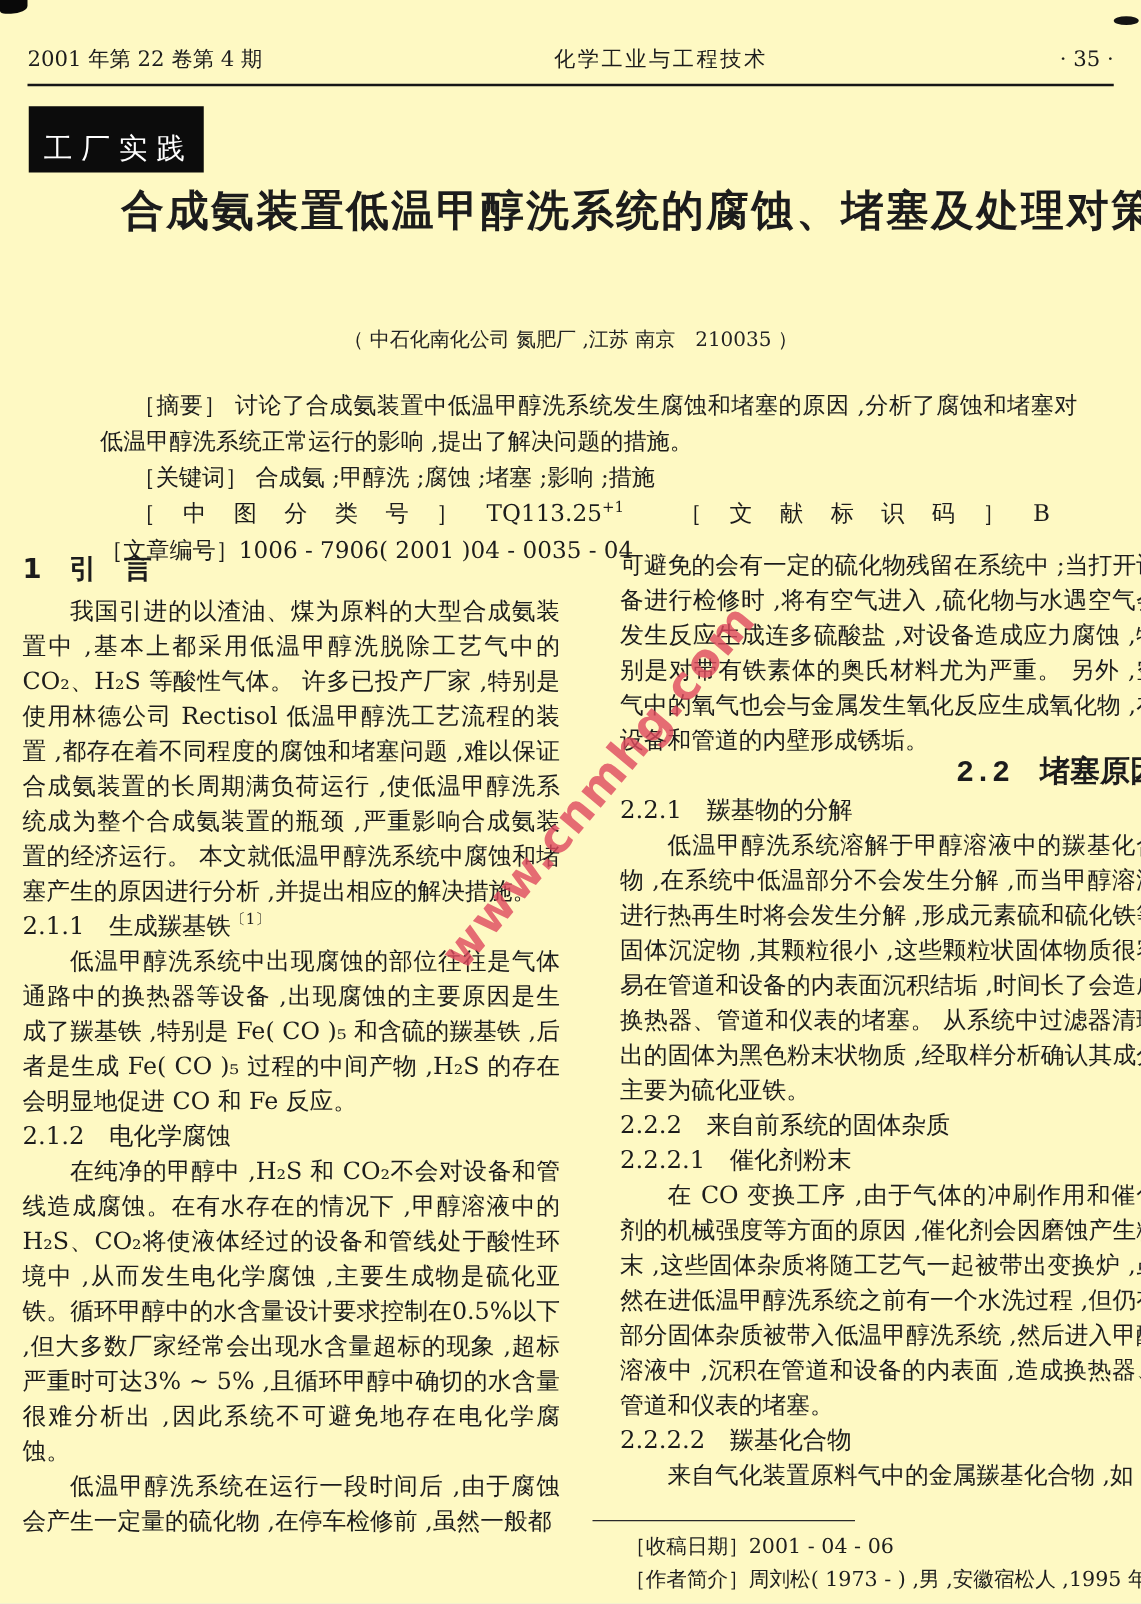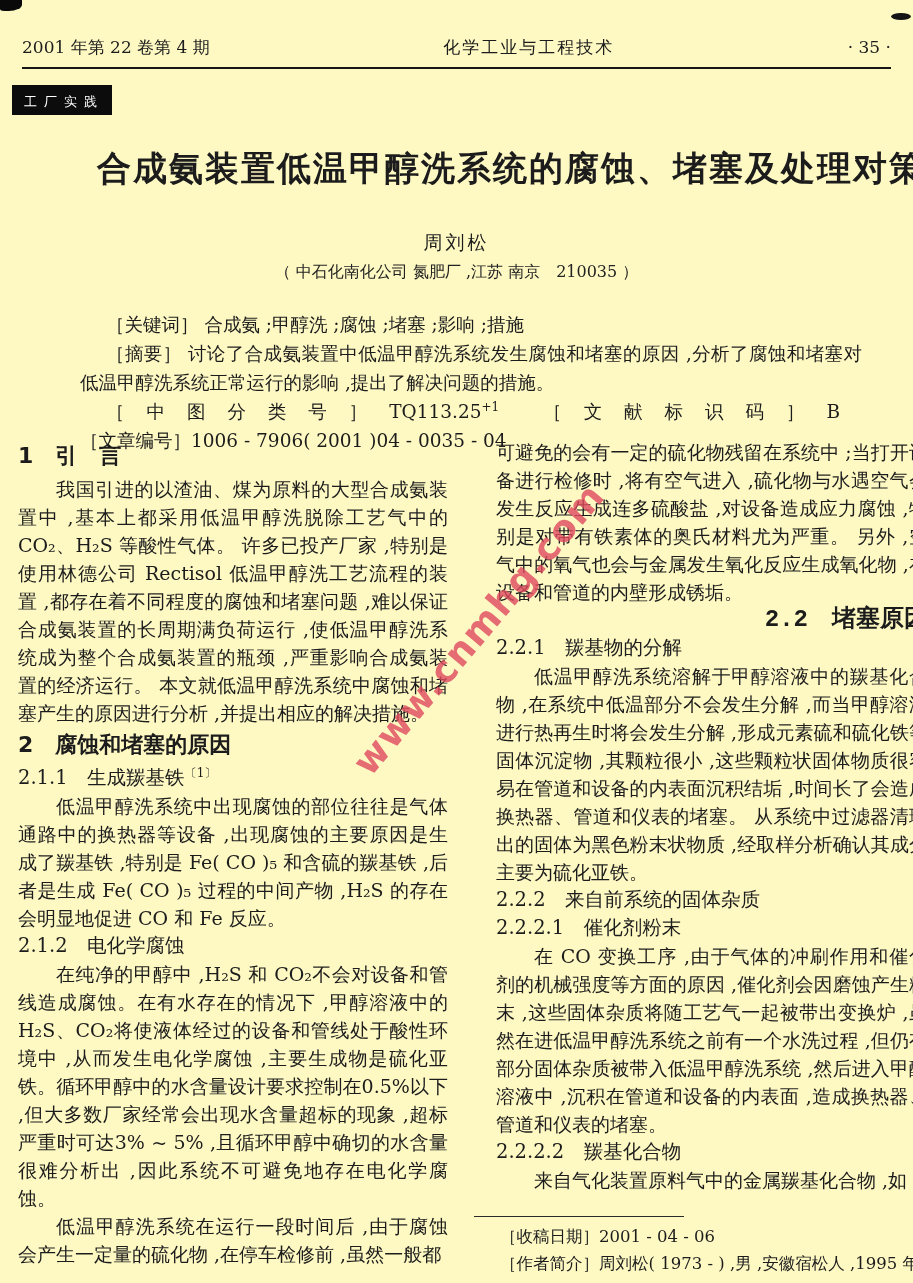--- a/index.html
+++ b/index.html
@@ -17,25 +17,25 @@
     position:absolute;left:22px;top:36px;width:869px;
     display:flex;justify-content:space-between;align-items:baseline;
     font-size:17px;font-family:"DejaVu Serif", serif;
   }
   .hdr .journal{letter-spacing:2px;}
   .hdr-rule{
     position:absolute;left:22px;top:67px;width:869px;height:0;
     border-top:2.4px solid #161616;
   }
   .tag-box{
-    position:absolute;left:12px;top:85px;
+    position:absolute;left:23px;top:85px;
     background:#0c0c0c;color:#fff;
     font-family:"DejaVu Sans", sans-serif;
-    font-size:13px;letter-spacing:7px;
-    padding:8px 8px 4px 12px;
+    font-size:23px;letter-spacing:7px;
+    padding:18px 8px 4px 12px;
   }
   
   .title{
     position:absolute;left:12px;top:146px;width:913px;
     text-align:right;
     font-family:"DejaVu Sans", sans-serif;
     font-size:34px;font-weight:bold;letter-spacing:2px;
   }
   .author{
     position:absolute;left:0;top:230px;width:913px;
@@ -110,39 +110,37 @@
   <div class="hdr">
     <span>2001 年第 22 卷第 4 期</span>
     <span class="journal">化学工业与工程技术</span>
     <span>·  35 ·</span>
   </div>
   <div class="hdr-rule"></div>
 
   <div class="tag-box">工厂实践</div>
 
   <div class="title">合成氨装置低温甲醇洗系统的腐蚀、堵塞及处理对策</div>
-  <div class="author">周刘松</div>
   <div class="affil">（ 中石化南化公司 氮肥厂 ,江苏 南京　210035 ）</div>
 
   <div class="meta-block">
     <div class="line">
-      <span class="label">［关键词］</span><span>  合成氨 ;甲醇洗 ;腐蚀 ;堵塞 ;影响 ;措施</span>
+      <span class="label">［摘要］</span><span>  讨论了合成氨装置中低温甲醇洗系统发生腐蚀和堵塞的原因 ,分析了腐蚀和堵塞对低温甲醇洗系统正常运行的影响 ,提出了解决问题的措施。</span>
     </div>
     <div class="line">
-      <span class="label">［摘要］</span><span>  讨论了合成氨装置中低温甲醇洗系统发生腐蚀和堵塞的原因 ,分析了腐蚀和堵塞对低温甲醇洗系统正常运行的影响 ,提出了解决问题的措施。</span>
+      <span class="label">［关键词］</span><span>  合成氨 ;甲醇洗 ;腐蚀 ;堵塞 ;影响 ;措施</span>
     </div>
     <div class="line">
       <span class="meta-pair"><span class="label">［中图分类号］</span><span>TQ113.25</span><sup>+1</sup></span><span class="meta-pair"><span class="label">［文献标识码］</span><span>B</span></span><span class="meta-pair"><span class="label">［文章编号］</span><span>1006 - 7906( 2001 )04 - 0035 - 04</span></span>
     </div>
   </div>
 
   <div class="col col-left">
       <div class="blk h1">1　引　言</div>
       <div class="blk p">我国引进的以渣油、煤为原料的大型合成氨装置中 ,基本上都采用低温甲醇洗脱除工艺气中的CO₂、H₂S 等酸性气体。 许多已投产厂家 ,特别是使用林德公司 Rectisol 低温甲醇洗工艺流程的装置 ,都存在着不同程度的腐蚀和堵塞问题 ,难以保证合成氨装置的长周期满负荷运行 ,使低温甲醇洗系统成为整个合成氨装置的瓶颈 ,严重影响合成氨装置的经济运行。 本文就低温甲醇洗系统中腐蚀和堵塞产生的原因进行分析 ,并提出相应的解决措施。</div>
-      <div class="blk h1">2　腐蚀和堵塞的原因</div>
       <div class="blk h3">2.1.1　生成羰基铁<sup>〔1〕</sup></div>
       <div class="blk p">低温甲醇洗系统中出现腐蚀的部位往往是气体通路中的换热器等设备 ,出现腐蚀的主要原因是生成了羰基铁 ,特别是 Fe( CO )₅ 和含硫的羰基铁 ,后者是生成 Fe( CO )₅ 过程的中间产物 ,H₂S 的存在会明显地促进 CO 和 Fe 反应。</div>
       <div class="blk h3">2.1.2　电化学腐蚀</div>
       <div class="blk p">在纯净的甲醇中 ,H₂S 和 CO₂不会对设备和管线造成腐蚀。在有水存在的情况下 ,甲醇溶液中的H₂S、CO₂将使液体经过的设备和管线处于酸性环境中 ,从而发生电化学腐蚀 ,主要生成物是硫化亚铁。循环甲醇中的水含量设计要求控制在0.5%以下 ,但大多数厂家经常会出现水含量超标的现象 ,超标严重时可达3% ~ 5% ,且循环甲醇中确切的水含量很难分析出 ,因此系统不可避免地存在电化学腐蚀。</div>
       <div class="blk p">低温甲醇洗系统在运行一段时间后 ,由于腐蚀会产生一定量的硫化物 ,在停车检修前 ,虽然一般都</div>
     </div>
   <div class="col col-right">
       <div class="blk p p-cont">可避免的会有一定的硫化物残留在系统中 ;当打开设备进行检修时 ,将有空气进入 ,硫化物与水遇空气会发生反应生成连多硫酸盐 ,对设备造成应力腐蚀 ,特别是对带有铁素体的奥氏材料尤为严重。 另外 ,空气中的氧气也会与金属发生氧化反应生成氧化物 ,在设备和管道的内壁形成锈垢。</div>
       <div class="blk h2">2.2　堵塞原因</div>
       <div class="blk h3">2.2.1　羰基物的分解</div>

